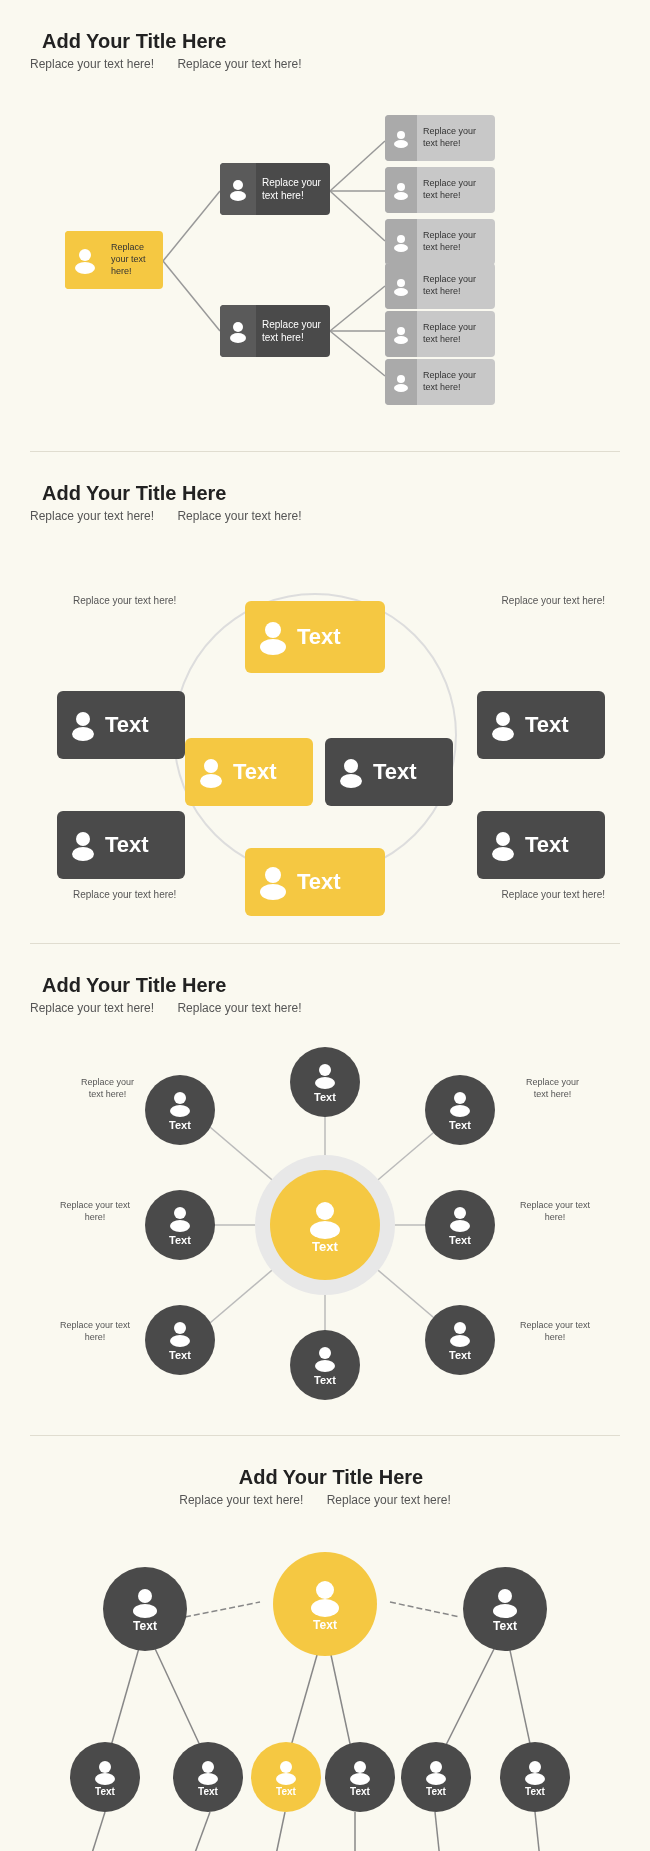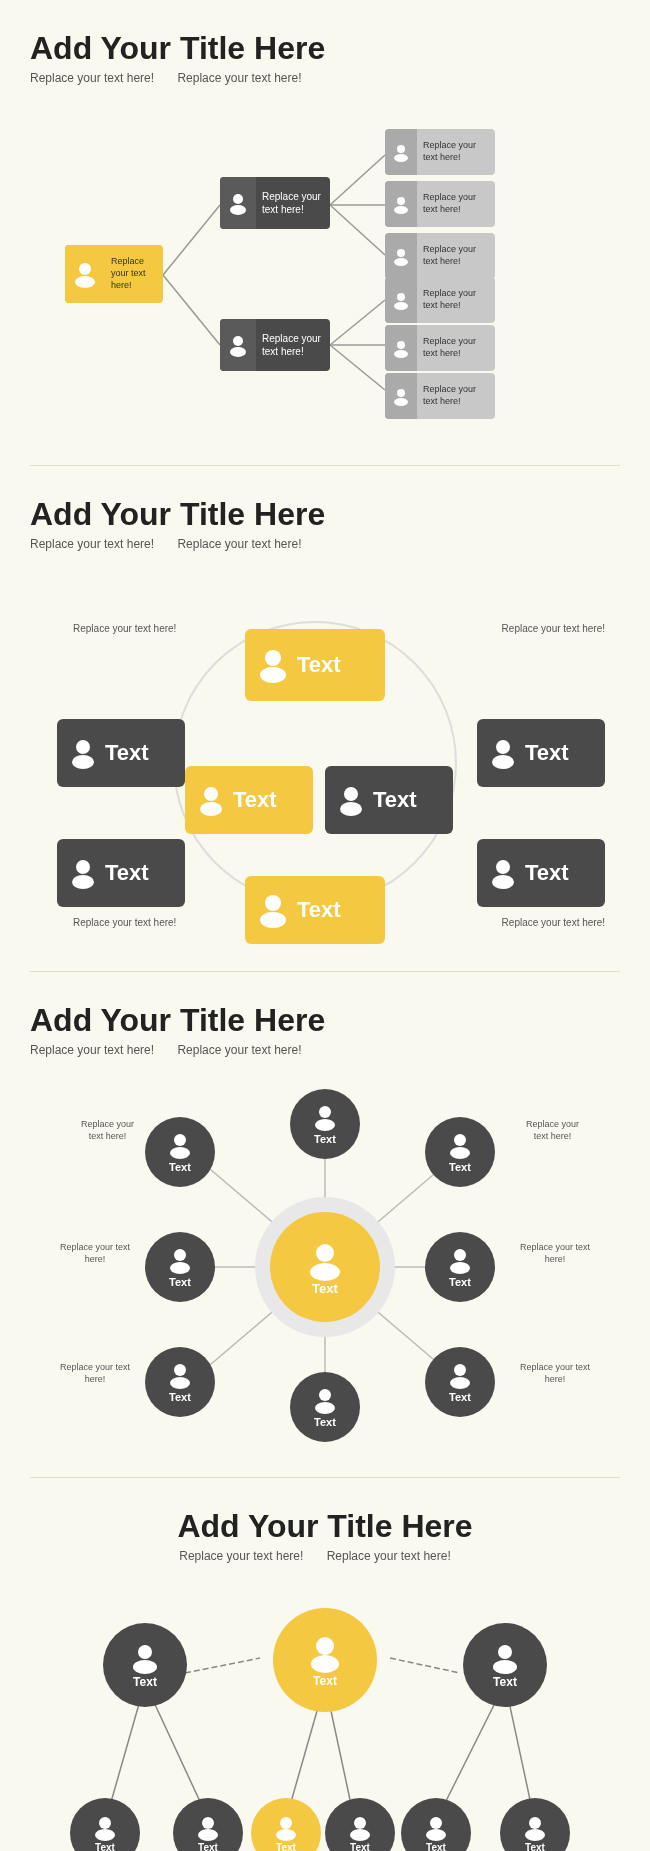--- a/index.html
+++ b/index.html
@@ -8,24 +8,25 @@
       font-family: Arial, sans-serif;
       width: 650px;
       min-height: 1851px;
     }
 
     
     .section {
       padding: 30px 30px 20px 30px;
     }
     .section-title {
-      font-size: 32px;
+      font-size: 20px;
       font-weight: bold;
       color: #222;
       margin-bottom: 4px;
+      margin-left: 12px;
     }
     .section-subtitle {
       font-size: 12px;
       color: #555;
       margin-bottom: 20px;
     }
     .section-subtitle span { margin-right: 20px; }
 
     
     .org-chart {

